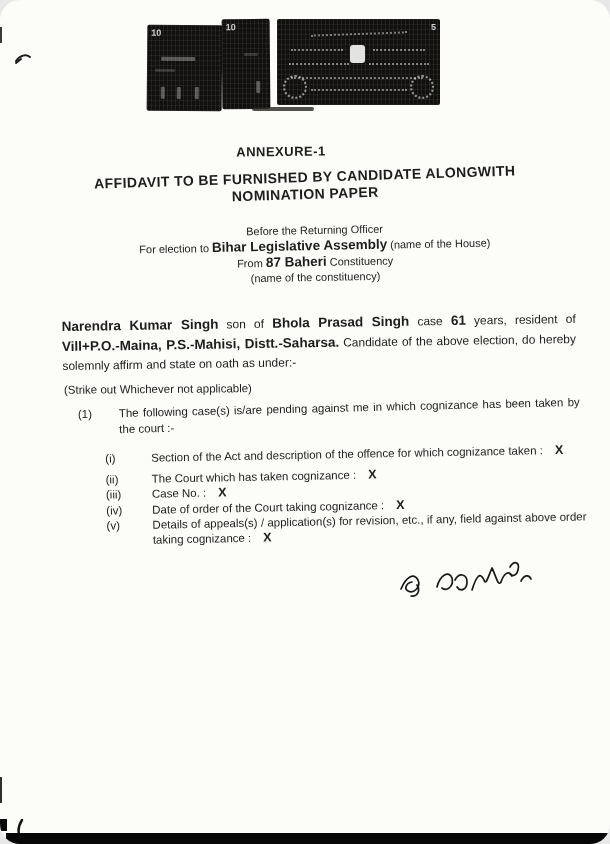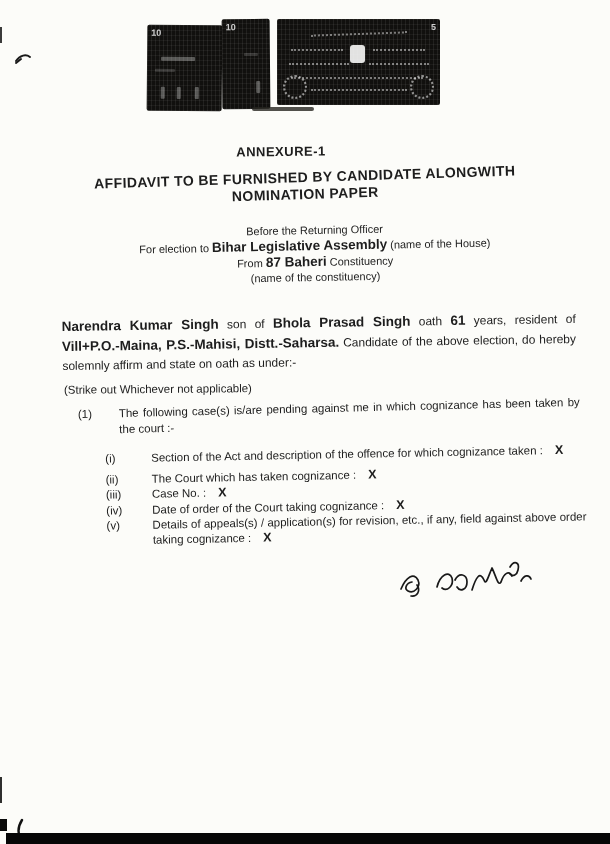--- a/index.html
+++ b/index.html
@@ -1,19 +1,19 @@
 <!DOCTYPE html>
 <html><head>
 <meta charset="utf-8">
 <style>
   html,body{margin:0;padding:0;background:#e8e8e8;}
   .page{
     position:relative;width:610px;height:844px;margin:0 auto;
     background:#fcfcf9;overflow:hidden;
-    font-family:"Liberation Sans",sans-serif;color:#1d1d1d;
+    font-family:"Liberation Sans",sans-serif;color:#1d1d1d;border-radius:20px;
   }
   
   .stamp{position:absolute;background:#11100e;border-radius:2px;overflow:hidden;}
   .stamp::after{content:"";position:absolute;inset:0;
     background:
       repeating-linear-gradient(90deg, rgba(255,255,255,.07) 0 1px, transparent 1px 4px),
       repeating-linear-gradient(0deg, rgba(255,255,255,.05) 0 1px, transparent 1px 5px);
   }
   .stamp-a{left:147px;top:25px;width:75px;height:86px;transform:rotate(.5deg);}
   .stamp-b{left:222px;top:19px;width:48px;height:90px;transform:rotate(-.5deg);}
@@ -107,21 +107,21 @@
     <div>NOMINATION PAPER</div>
   </div>
 
   <div class="subhead">
     <div>Before the Returning Officer</div>
     <div class="row"><span>For election to </span><span class="big">Bihar Legislative Assembly</span><span> (name of the House)</span></div>
     <div class="row"><span>From </span><span class="big">87 Baheri</span><span> Constituency</span></div>
     <div class="row">(name of the constituency)</div>
   </div>
 
-  <p class="affiant"><span class="big">Narendra Kumar Singh</span><span> son of </span><span class="big">Bhola Prasad Singh</span><span> oath </span><span class="big">61</span><span> years, resident of </span><span class="big">Vill+P.O.-Maina,  P.S.-Mahisi, Distt.-Saharsa.</span><span> Candidate of the above election, do hereby solemnly affirm and state on oath as under:-</span></p>
+  <p class="affiant"><span class="big">Narendra Kumar Singh</span><span> son of </span><span class="big">Bhola Prasad Singh</span><span> case </span><span class="big">61</span><span> years, resident of </span><span class="big">Vill+P.O.-Maina,  P.S.-Mahisi, Distt.-Saharsa.</span><span> Candidate of the above election, do hereby solemnly affirm and state on oath as under:-</span></p>
 
   <div class="strike">(Strike out Whichever not applicable)</div>
 
   <div class="clause">
     <span class="cnum">(1)</span>
     <span class="ctext">The following case(s) is/are pending against me in which cognizance has been taken by the court :-</span>
   </div>
 
   <div class="subs">
     <div class="srow gap">

